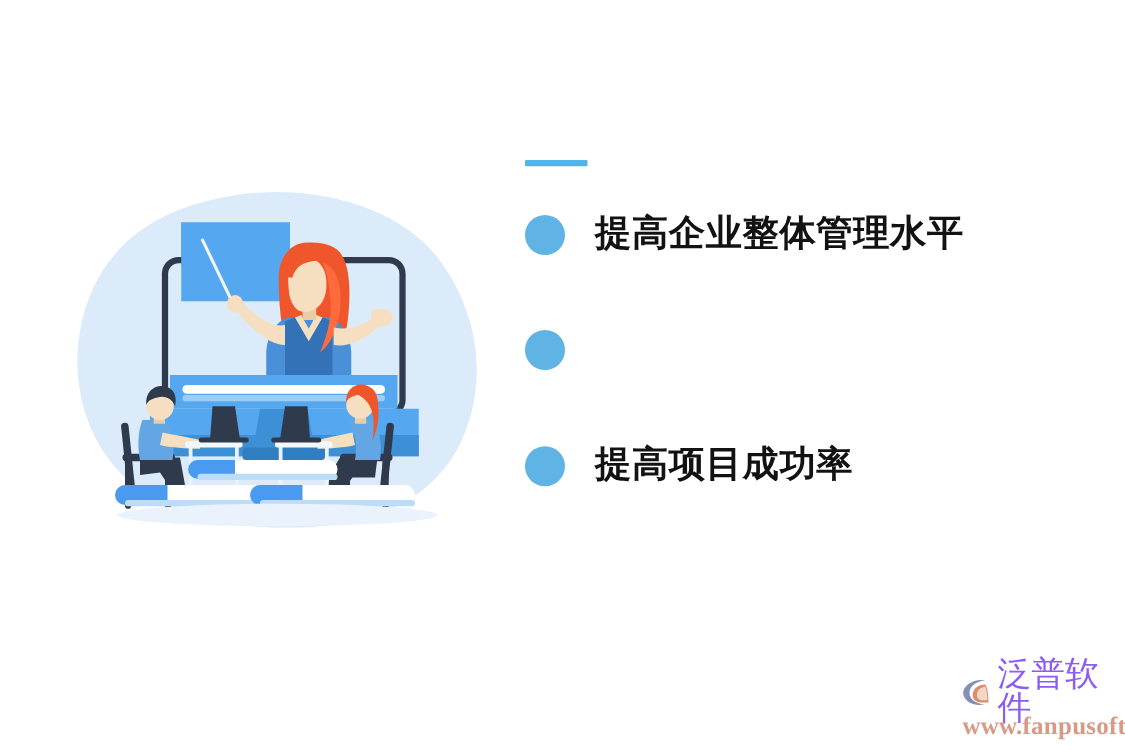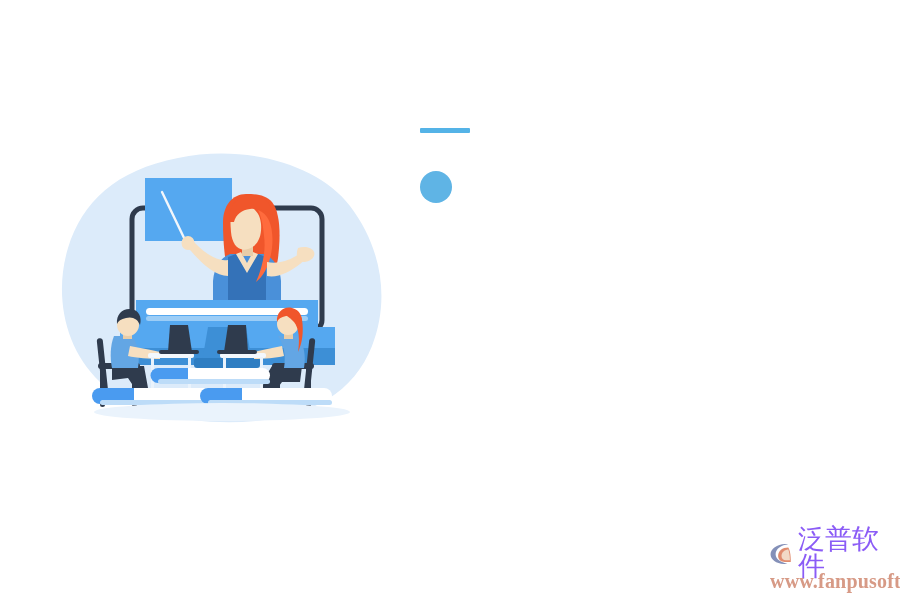--- a/index.html
+++ b/index.html
@@ -245,20 +245,28 @@
     </svg>
   </div>
 
   <div class="content">
 
     <div class="accent-rule"></div>
 
     <ul class="bullet-list">
       <li class="bullet-item">
         <span class="bullet-dot"></span>
+        <span class="bullet-text">提高企业整体管理水平</span>
+      </li>
+      <li class="bullet-item">
+        <span class="bullet-dot"></span>
+      </li>
+      <li class="bullet-item">
+        <span class="bullet-dot"></span>
+        <span class="bullet-text">提高项目成功率</span>
       </li>
     </ul>
   </div>
 
   <div class="brand">
     <div class="brand-top">
       <span class="brand-mark">
         <svg viewBox="0 0 32 32" xmlns="http://www.w3.org/2000/svg">
           <path d="M24 5 C13 3 3 10 3 17 C3 24 12 30 23 28
                    C17 27 9 24 9 17 C9 10 16 6 24 5 Z" fill="#8490b8"></path>

